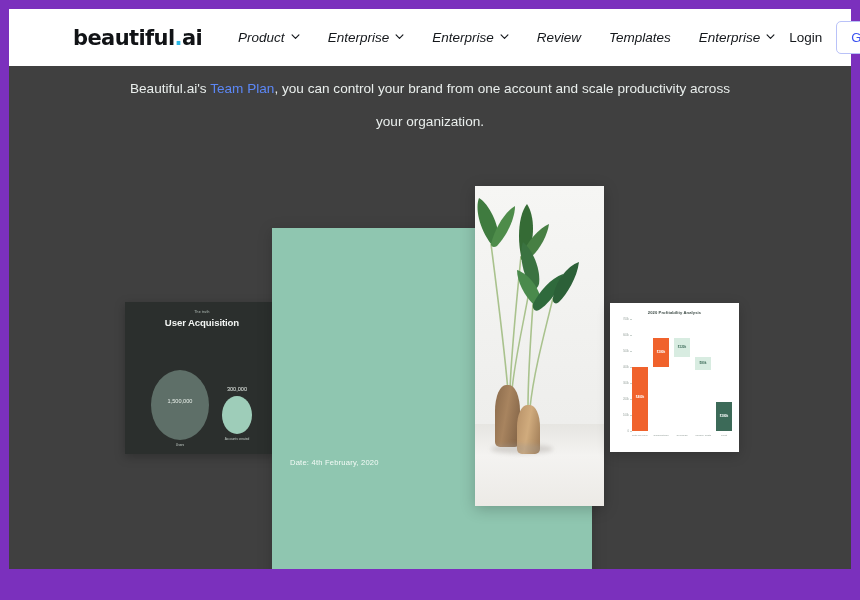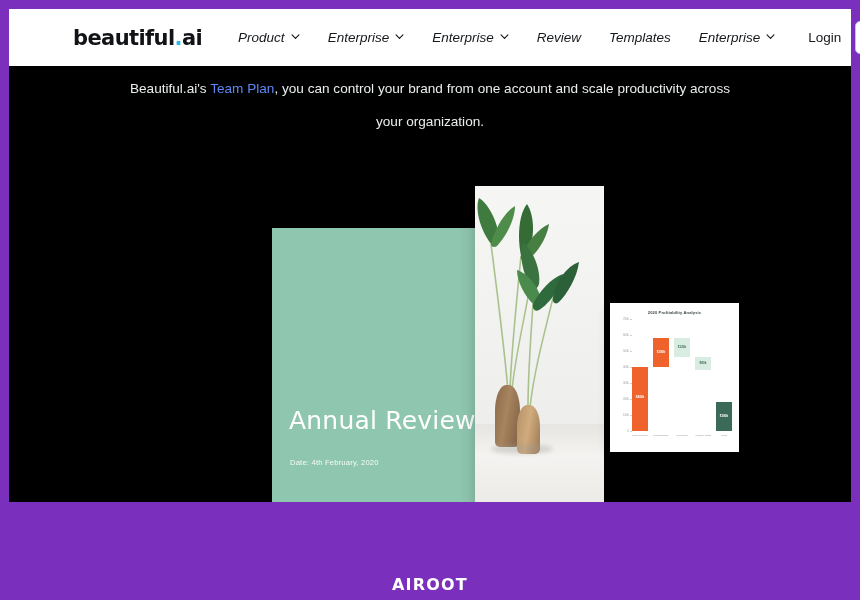--- a/index.html
+++ b/index.html
@@ -67,39 +67,38 @@
     margin-right:58px;
     display:flex;
     align-items:center;
     gap:14px;
   }
   #login-link {
     font-size:13.5px;
     color:#15181c;
     cursor:pointer;
     white-space:nowrap;
-    margin-left:19px;
   }
   #get-started {
     font-size:13px;
     color:#3b53f0;
     border:1px solid #b9c2f8;
     border-radius:5px;
     padding:8px 14px;
     background:#ffffff;
     white-space:nowrap;
     cursor:pointer;
   }
 
   
   #hero {
     position:absolute;
     left:9px; top:66px;
-    width:842px; height:436px;
-    background:#000000;
+    width:842px; height:503px;
+    background:#404040;
     overflow:hidden;
   }
 
   #hero-text {
     position:absolute;
     left:0; top:6px;
     width:842px;
     text-align:center;
     color:#e9eeec;
     font-size:13.6px;
@@ -357,23 +356,38 @@
       <div id="get-started">Get Started</div>
     </div>
   </div>
 
   <div id="hero">
 
     <div id="hero-text"><span>Beautiful.ai's </span><a href="#">Team Plan</a><span>, you can control your brand from one account and scale productivity across your organization.</span></div>
 
     <div id="stage">
 
+      <div id="slide-dark">
+        <div class="eyebrow">The truth</div>
+        <div class="title">User Acquisition</div>
+
+        <div class="bubble-wrap" id="bub1">
+          <div class="bubble"></div>
+          <div class="bubble-val">1,500,000</div>
+          <div class="bubble-cap">Users</div>
+        </div>
+
+        <div class="bubble-wrap" id="bub2">
+          <div class="bubble"></div>
+          <div class="bubble-val">300,000</div>
+          <div class="bubble-cap">Accounts created</div>
+        </div>
+      </div>
 
       <div id="slide-mint">
-        <div class="ar-title">Annual Review</div>
         <div class="ar-date">Date: 4th February, 2020</div>
       </div>
 
       <div id="slide-photo">
         <div class="photo-bg-top"></div>
         <div class="photo-bg-table"></div>
 
         <svg width="129" height="320" style="position:absolute;left:0;top:0;">
 
           <path d="M33 205 C30 170 24 120 16 58" stroke="#a9c28d" stroke-width="1.6" fill="none"></path>
@@ -437,17 +451,14 @@
           <div class="xlab" style="left:30%">Subscriptions</div>
           <div class="xlab" style="left:51%">Overhead</div>
           <div class="xlab" style="left:72%">Variable Costs</div>
           <div class="xlab" style="left:93%">Profit</div>
         </div>
       </div>
 
     </div>
   </div>
 
-  <div id="footer">
-    <div id="footer-label">AIROOT</div>
-  </div>
 
 </div>
 
 </body></html>

